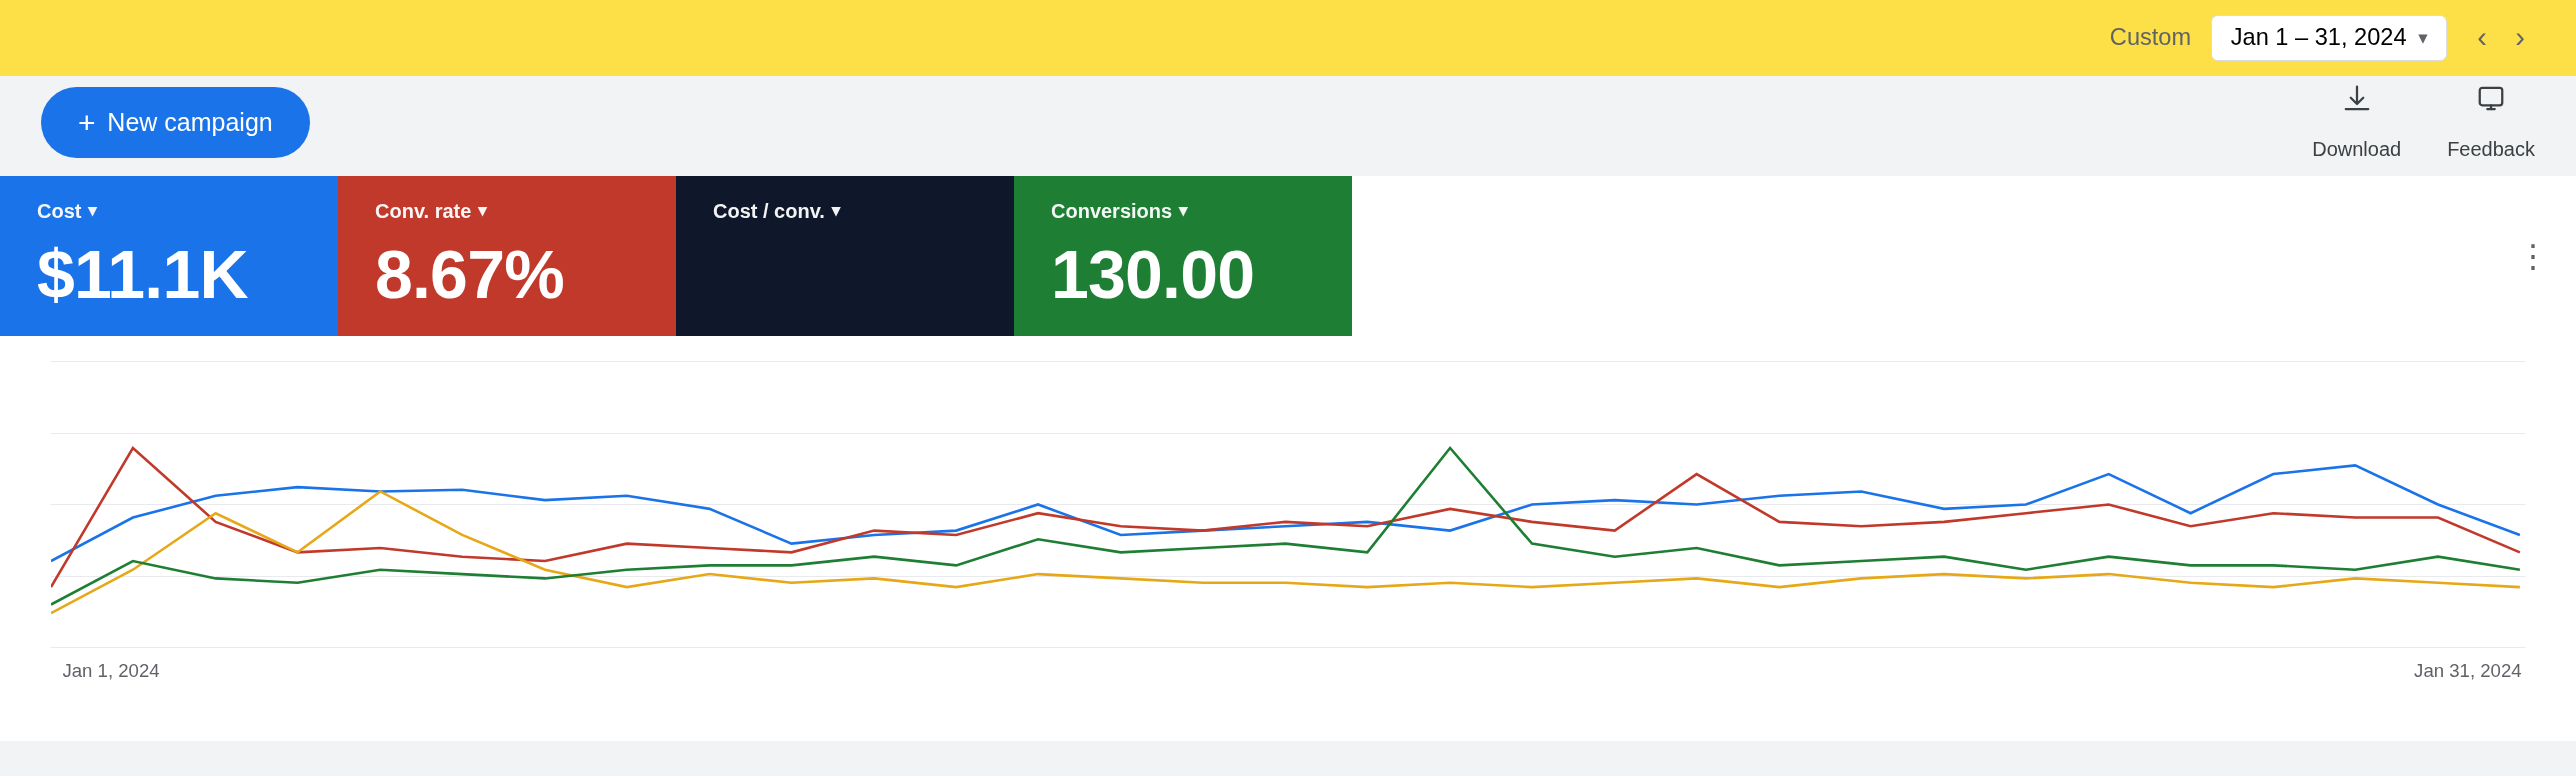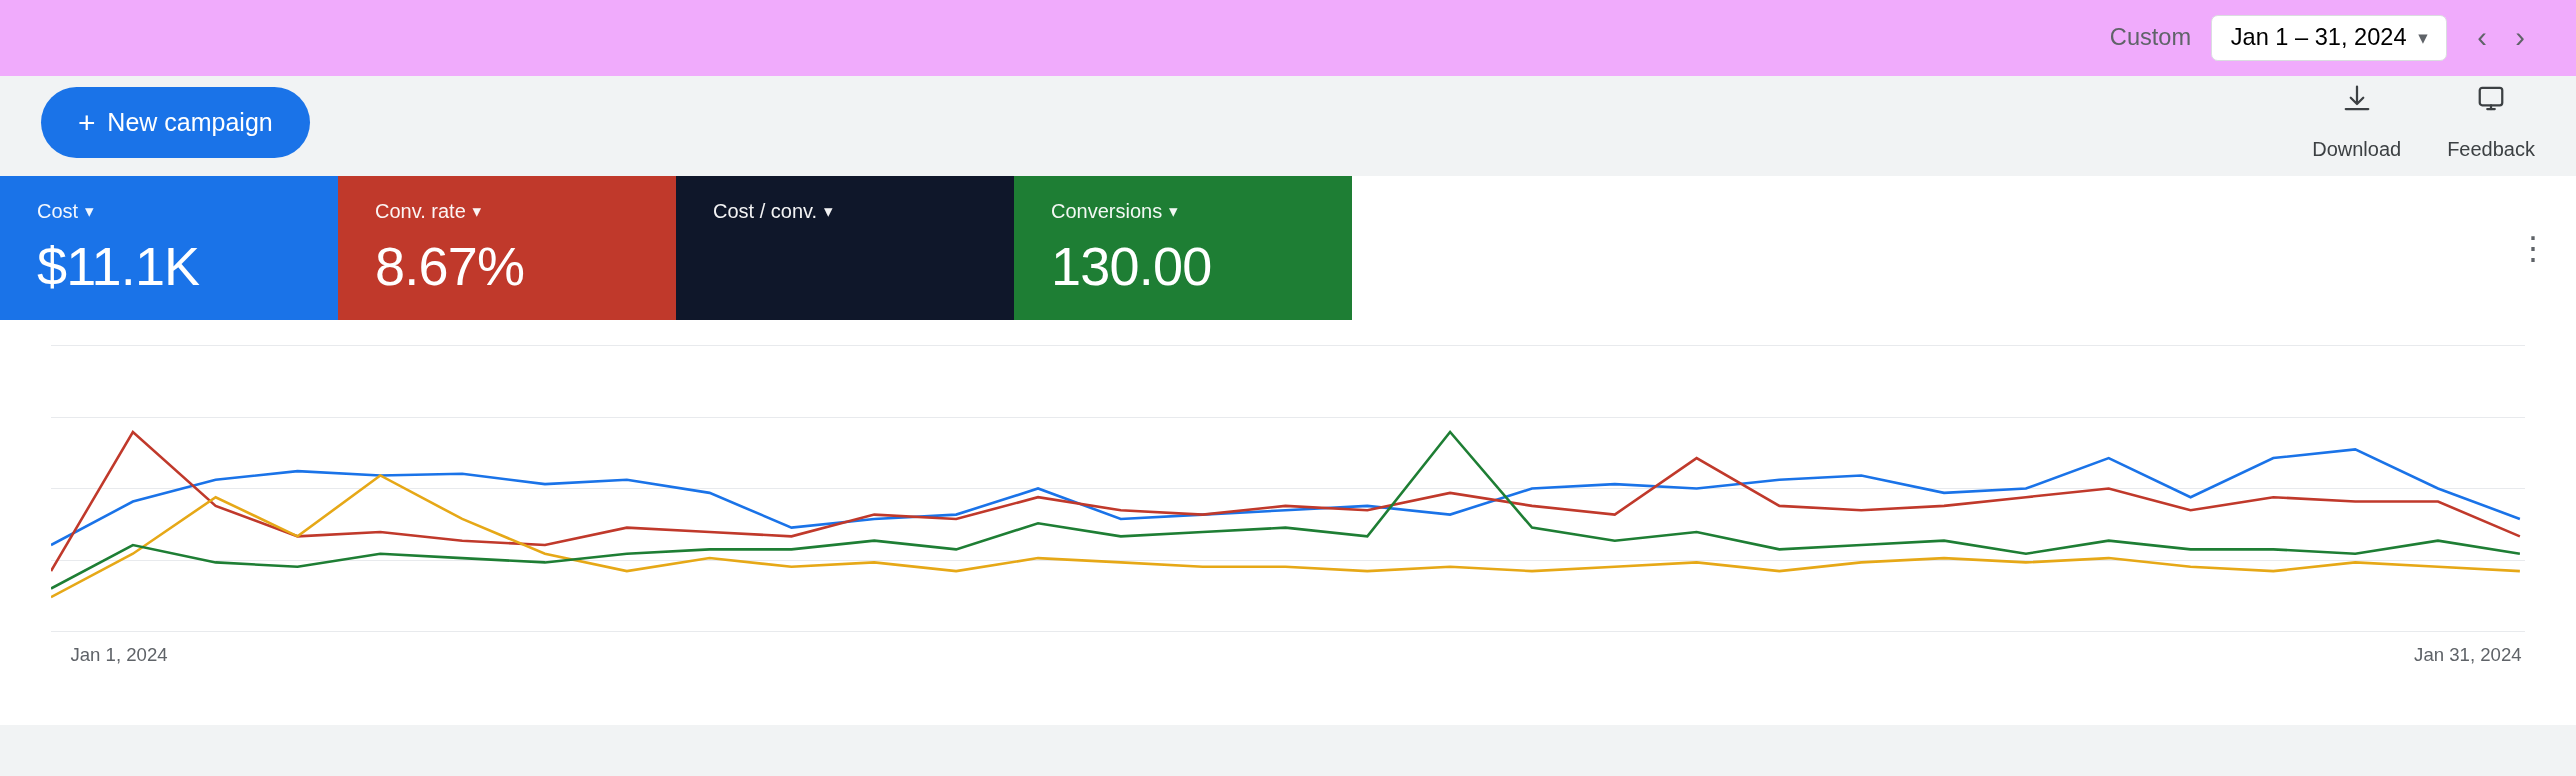--- a/index.html
+++ b/index.html
@@ -8,21 +8,21 @@
       background: #f1f3f4;
       width: 2576px;
       height: 777px;
       overflow: hidden;
     }
     .top-bar {
       display: flex;
       align-items: center;
       justify-content: flex-end;
       padding: 15px 41px 15px 41px;
-      background: #f0abfc;
+      background: #fde047;
       gap: 20px;
     }
     .date-range-label {
       font-size: 23.6px;
       color: #5f6368;
     }
     .date-range-select {
       display: flex;
       align-items: center;
       border: 1.7px solid #dadce0;
@@ -108,34 +108,34 @@
       min-width: 312px;
       flex: 1;
       max-width: 338px;
     }
     .metric-card.cost { background: #1a73e8; }
     .metric-card.conv-rate { background: #c0392b; }
     .metric-card.cost-conv { background: #0f172a; }
     .metric-card.conversions { background: #1e7e34; }
     .metric-label {
       display: flex;
-      align-items: center;
       gap: 6.8px;
       color: #fff;
       font-size: 20px;
       margin-bottom: 11.8px;
       opacity: 0.95;
+      font-weight: bold;
     }
     .metric-label .dropdown-arrow {
       font-size: 17px;
     }
     .metric-value {
       color: #fff;
-      font-size: 54px;
-      font-weight: 400;
+      font-size: 68px;
+      font-weight: 700;
       letter-spacing: -0.8px;
     }
     .more-btn {
       position: absolute;
       right: 27px;
       top: 50%;
       transform: translateY(-50%);
       font-size: 32px;
       color: #5f6368;
       background: none;
@@ -168,21 +168,21 @@
     }
     .chart-svg {
       position: absolute;
       top: 0; left: 0;
       width: 100%;
       height: calc(100% - 34px);
     }
     .chart-labels {
       position: absolute;
       bottom: 0;
-      left: 16px;
+      left: 8px;
       right: 0;
       display: flex;
       justify-content: space-between;
       font-size: 18.6px;
       color: #5f6368;
       padding: 0 3.4px;
     }
   </style>
 </head>
 <body>

